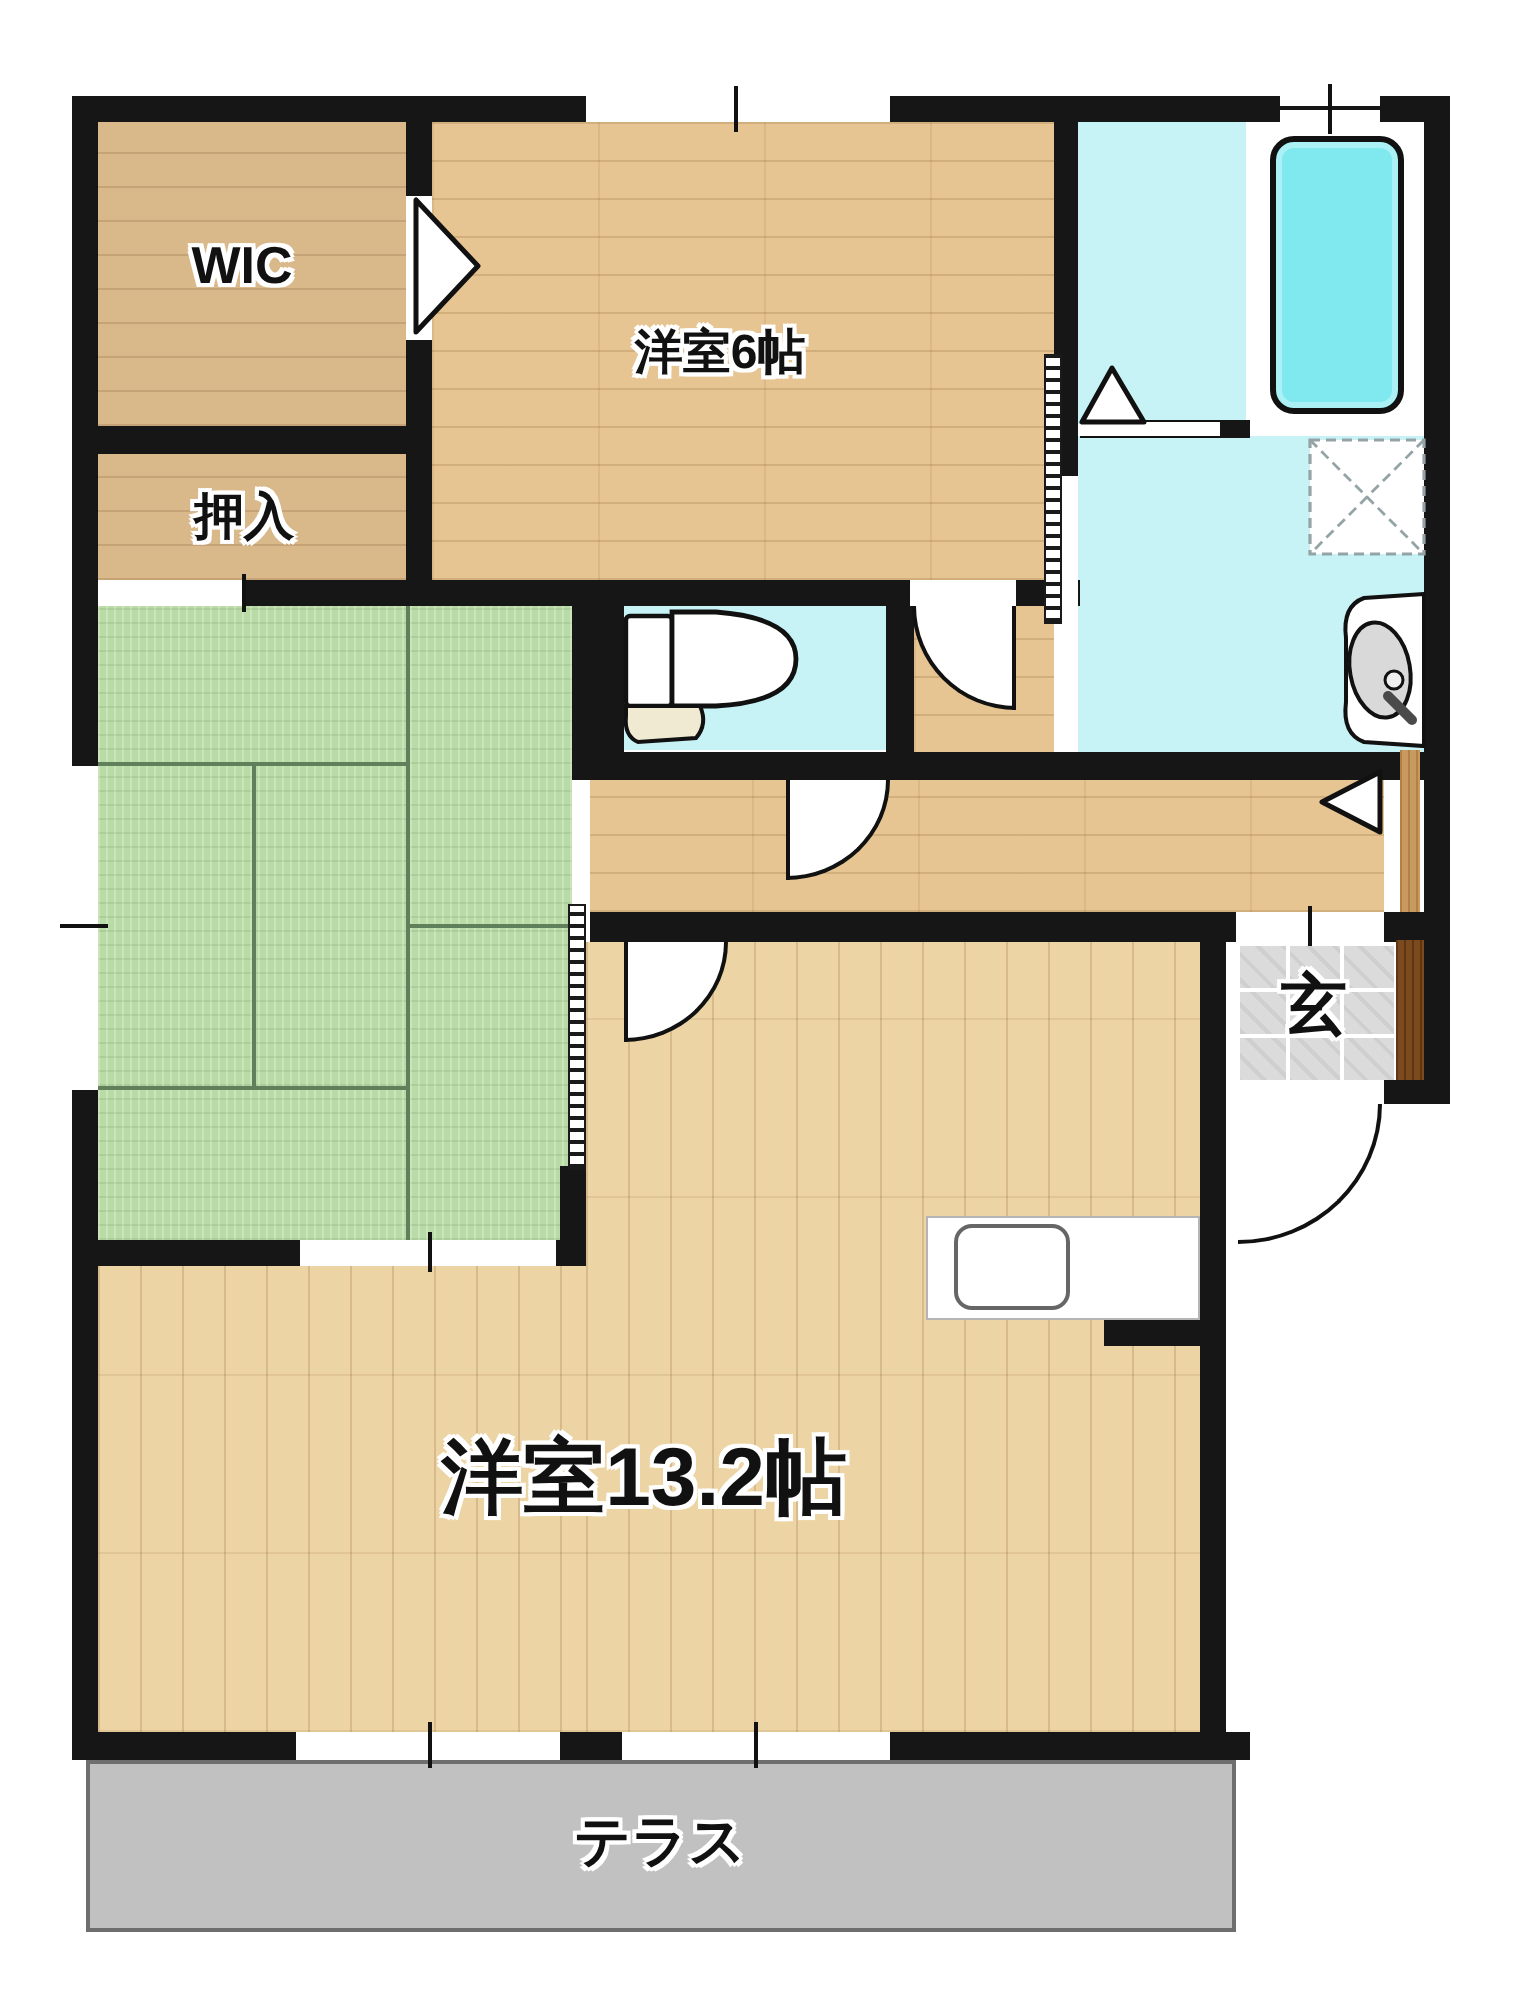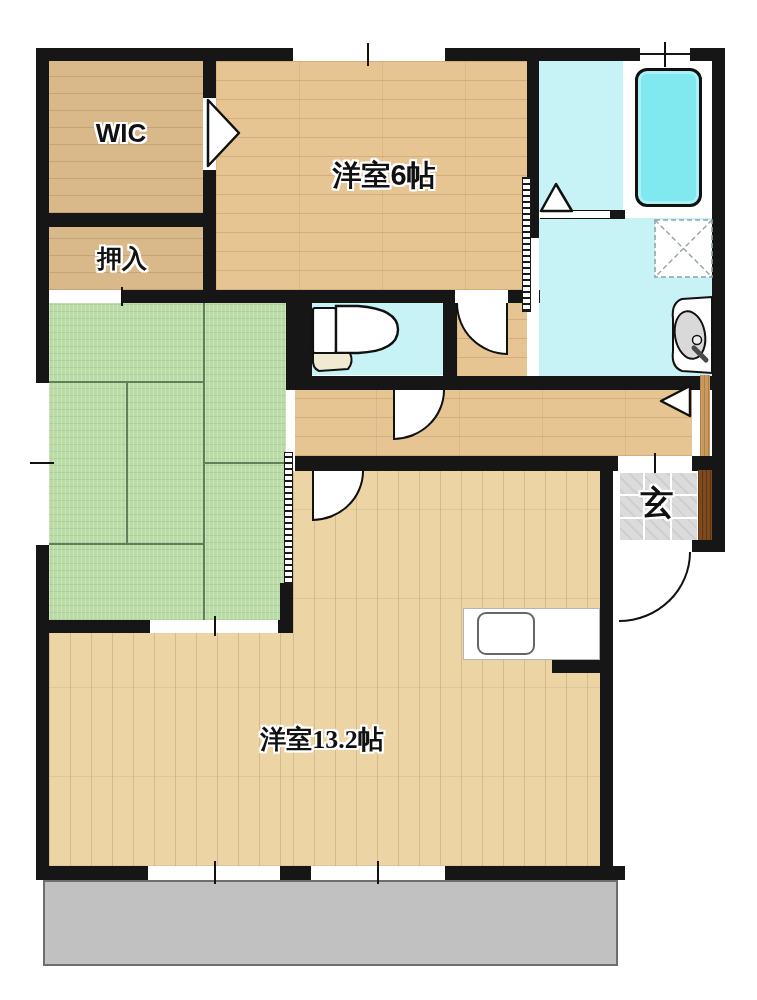--- a/index.html
+++ b/index.html
@@ -159,17 +159,18 @@
 
     <g>
       <rect x="313" y="308" width="23" height="45" rx="2" fill="#fff" stroke="#111" stroke-width="2.2"></rect>
       <path d="M 336,306 L 358,306 Q 398,309 398,329.5 Q 398,351 358,353 L 336,353 Z" fill="#fff" stroke="#111" stroke-width="2.4"></path>
       <path d="M 313,353 L 350,353 Q 354,362 348,369 L 319,371 Q 312,368 313,358 Z" fill="#f1ead3" stroke="#111" stroke-width="2"></path>
     </g>
   </svg>
 
   <div class="lbl" style="left:121px;top:133px;font-size:26px;">WIC</div>
   <div class="lbl" style="left:122px;top:258px;font-size:25px;">押入</div>
-  <div class="lbl" style="left:384px;top:176px;font-size:29px;">洋室6帖</div>
-  <div class="lbl" style="left:322px;top:739px;font-size:26px;font-family:Liberation Serif, serif;">洋室13.2帖</div>
+  <div class="lbl" style="left:360px;top:176px;font-size:24px;">洋室6帖</div>
+  <div class="lbl" style="left:322px;top:739px;font-size:41px;">洋室13.2帖</div>
   <div class="lbl" style="left:657px;top:503px;font-size:33px;">玄</div>
+  <div class="lbl" style="left:330px;top:921px;font-size:28px;">テラス</div>
 
 </div>
 
 </body></html>

